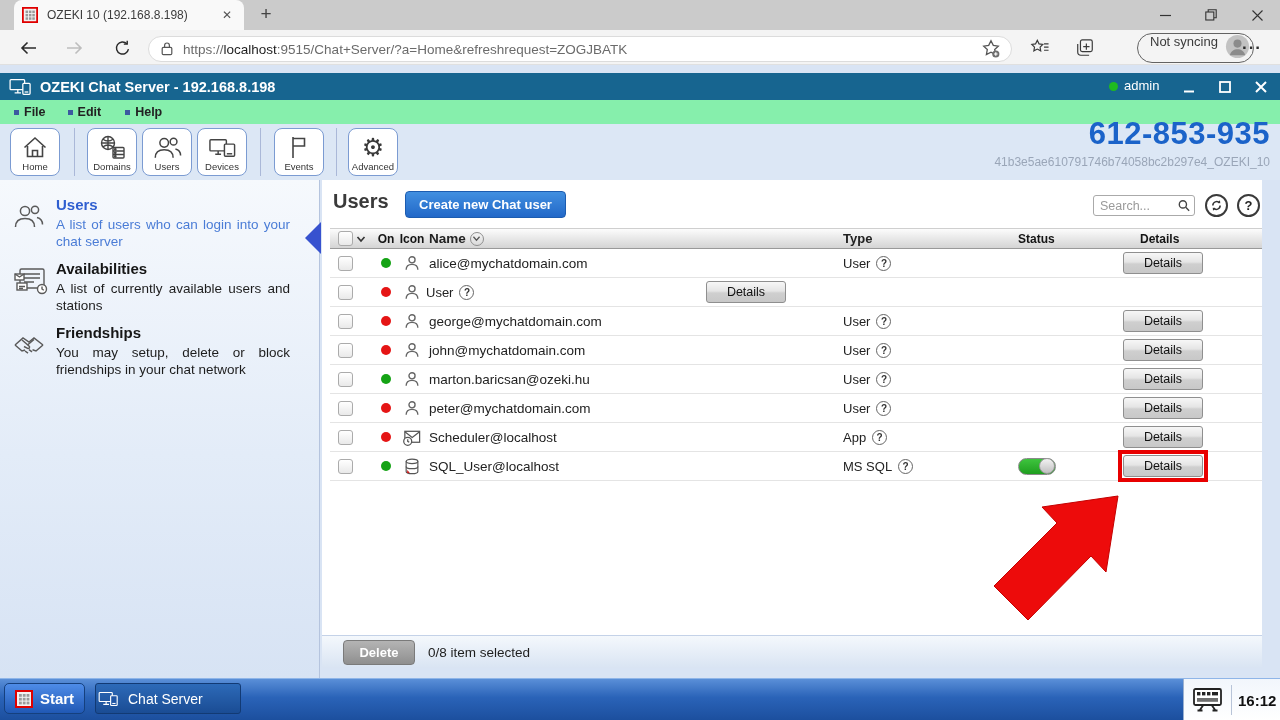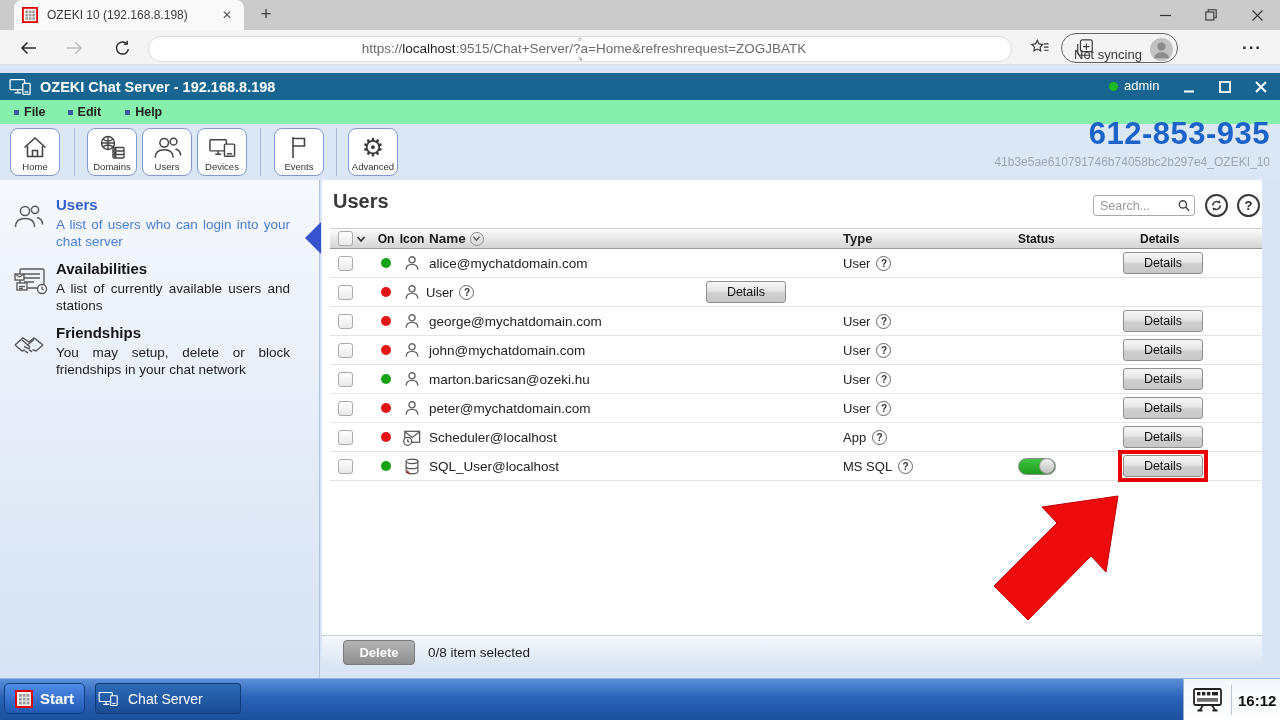--- a/index.html
+++ b/index.html
@@ -9,24 +9,24 @@
 
   
   .tabstrip { position:absolute; left:0; top:0; width:1280px; height:30px; background:#cbcbcb; }
   .tab { position:absolute; left:14px; top:0; width:230px; height:30px; background:#f9f9f9; border-radius:8px 8px 0 0; display:flex; align-items:center; padding:0 8px; }
   .tab-title { font-size:12px; color:#3c3c3c; margin-left:9px; flex:1; white-space:nowrap; overflow:hidden; }
   .tab-close { font-size:12px; color:#555; padding:0 4px; }
   .newtab { position:absolute; left:254px; top:3px; font-size:19px; color:#444; font-weight:normal; width:24px; text-align:center; }
   .winbtn { position:absolute; top:0; width:46px; height:30px; display:flex; align-items:center; justify-content:center; color:#333; font-size:13px; }
   .navbar { position:absolute; left:0; top:30px; width:1280px; height:35px; background:#f4f4f4; border-bottom:1px solid #e0e0e0; }
   .navicon { position:absolute; top:36px; width:24px; height:24px; display:flex; align-items:center; justify-content:center; font-size:17px; color:#2c2c2c; }
-  .addrbar { position:absolute; left:148px; top:36px; width:864px; height:26px; background:#fff; border:1px solid #dcdcdc; border-radius:14px; display:flex; align-items:center; padding:0 10px;flex-direction:column; }
+  .addrbar { position:absolute; left:148px; top:36px; width:864px; height:26px; background:#fff; border:1px solid #dcdcdc; border-radius:14px; display:flex; align-items:center; padding:0 10px; }
   .url { font-size:13.5px; color:#6b6b6b; margin-left:8px; white-space:nowrap; }
   .url b { color:#1f1f1f; font-weight:normal; }
-  .profile-pill { position:absolute; left:1061px; top:33px; height:30px; border:1.5px solid #636363; border-radius:16px; display:flex; align-items:flex-end; padding:0 3px 0 12px; }
+  .profile-pill { position:absolute; left:1137px; top:33px; height:30px; border:1.5px solid #636363; border-radius:16px; display:flex; align-items:flex-start; padding:0 3px 0 12px; }
   .profile-label { font-size:13px; color:#3a3a3a; margin-right:7px; }
 
   
   .apptitle { position:absolute; left:0; top:73px; width:1280px; height:27px; background:#176590; display:flex; align-items:center; }
   .apptitle-text { color:#fff; font-weight:bold; font-size:14.5px; margin-left:7px; }
   .admin-dot { width:9px; height:9px; border-radius:50%; background:#1fba1f; position:absolute; left:1109px; top:9px; }
   .admin-label { position:absolute; left:1124px; top:5px; color:#fff; font-size:13px; }
   .tbtn { position:absolute; top:0; height:27px; width:34px; color:#fff; display:flex; align-items:center; justify-content:center; }
   .menubar { position:absolute; left:0; top:100px; width:1280px; height:24px; background:#86efac; display:flex; align-items:center; }
   .menu-item { display:flex; align-items:center; margin-left:14px; font-size:12.5px; font-weight:bold; color:#222; }
@@ -327,20 +327,21 @@
           <path d="M22 9.5l-6.5 5.5M3 15l7 6 3-1M31 15l-7 6-3.5-1.2"></path>
           <path d="M13 21l3 2.2M17 19.6l3 2.2"></path>
         </svg>
       <span class="side-title">Friendships</span>
       <span class="side-desc">You may setup, delete or block friendships in your chat network</span>
     </div>
   </div>
 
   <div class="content">
     <div class="page-title">Users</div>
+    <div class="create-btn">Create new Chat user</div>
 
     <div class="search-box">
       <input placeholder="Search..." style="">
       <svg width="13" height="13" viewBox="0 0 14 14" fill="none" stroke="#444" stroke-width="1.6">
           <circle cx="5.7" cy="5.7" r="4.2"></circle>
           <path d="M9 9l4 4"></path>
         </svg>
     </div>
     <div class="circle-btn" style="left:883px;">
       <svg width="15" height="15" viewBox="0 0 18 18" fill="none" stroke="#333" stroke-width="1.8">

